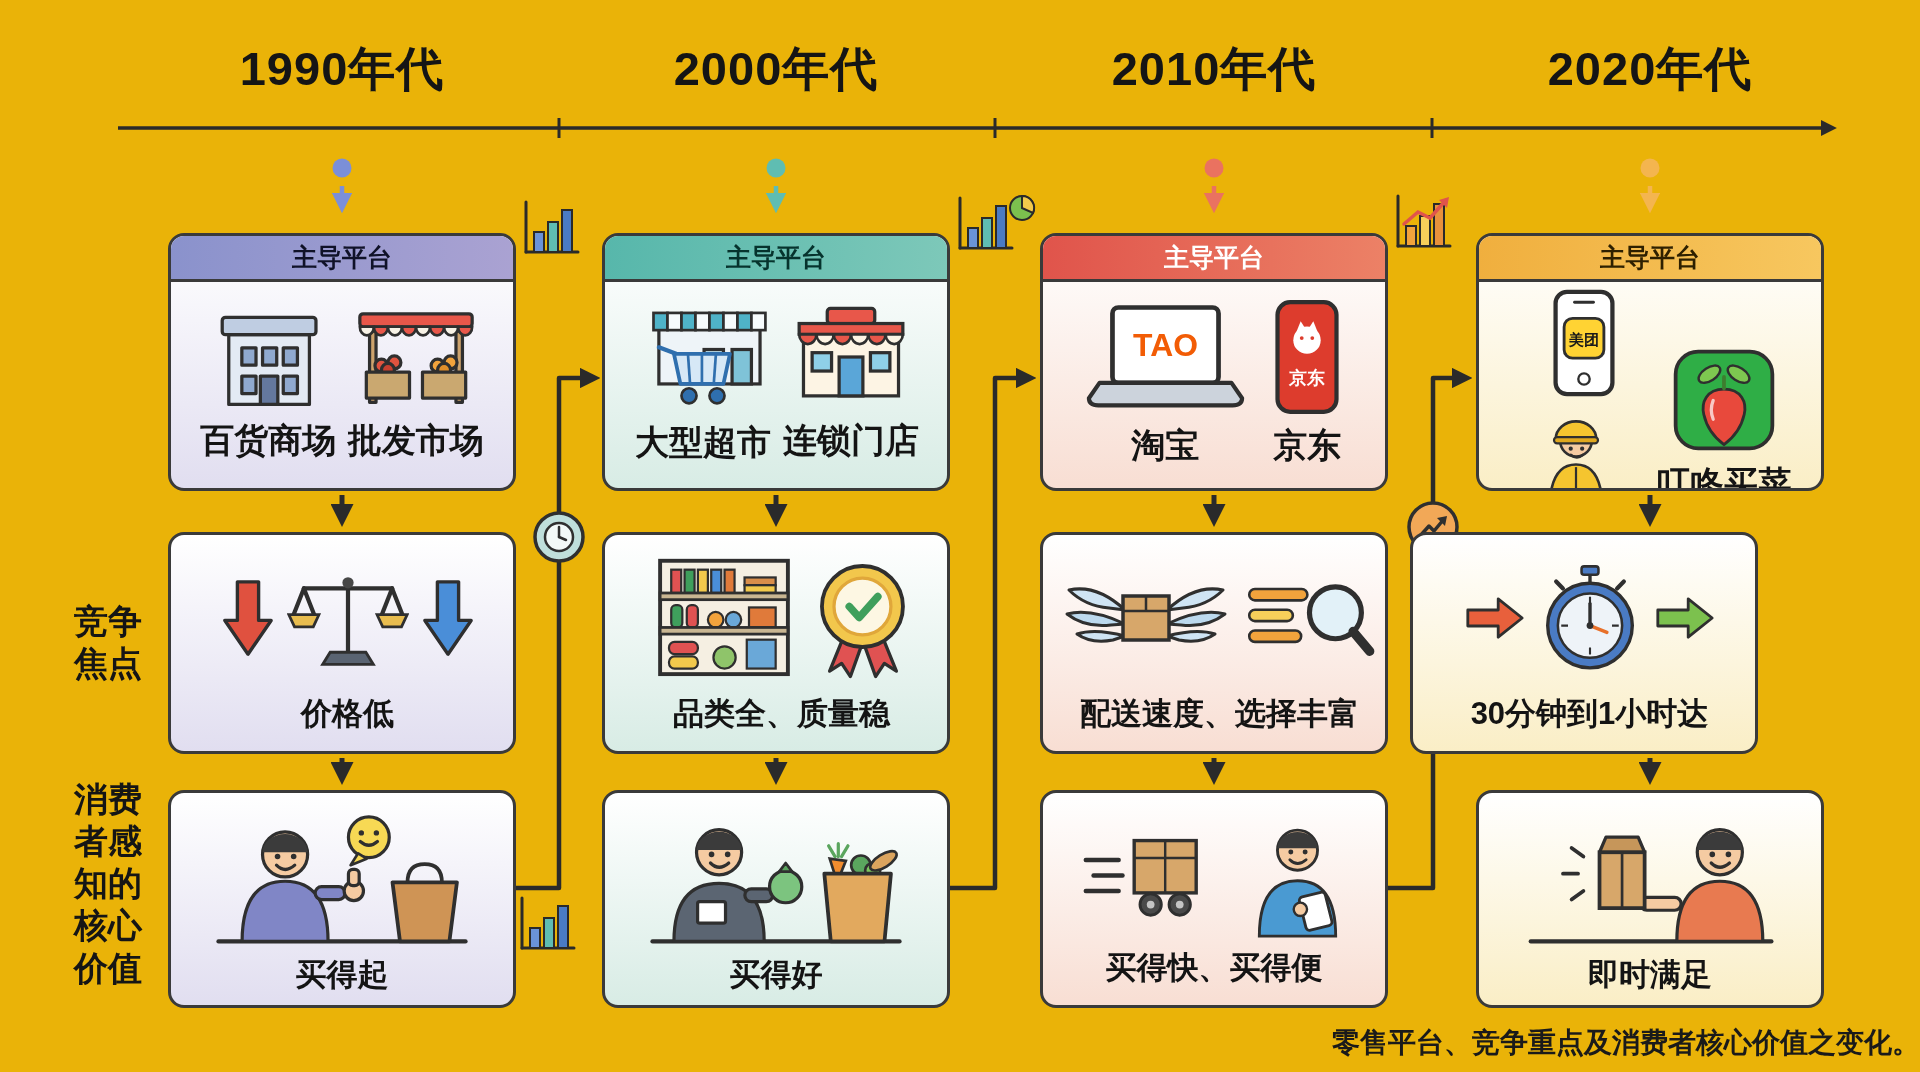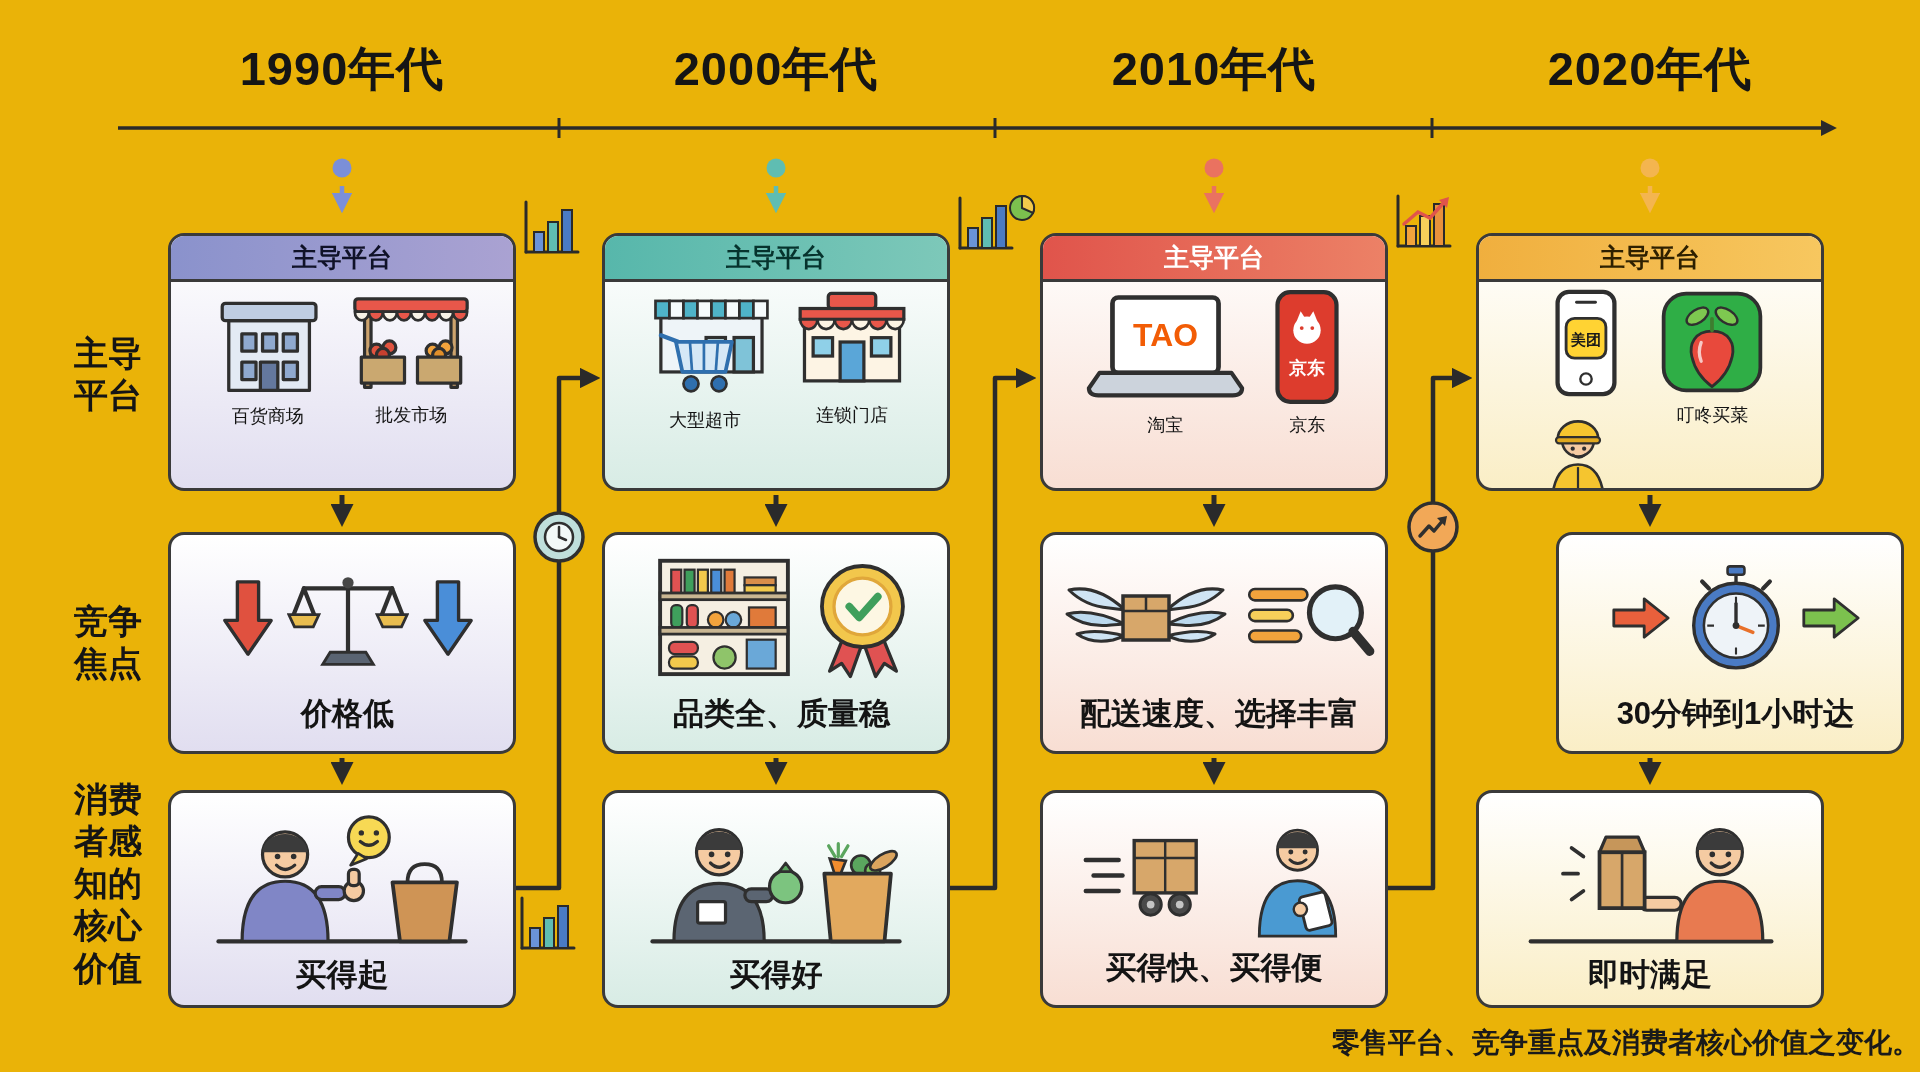--- a/index.html
+++ b/index.html
@@ -25,24 +25,24 @@
   .row2 { top:532px; height:222px;padding-left:11px; }
   .row3 { top:790px; height:218px; }
 
   .hdr { height:46px; display:flex; align-items:center; justify-content:center;
          font-size:25px; font-weight:bold; border-bottom:3.5px solid #3a3a3a; flex:none; }
   .c1 .hdr { background:linear-gradient(90deg,#8a92cc,#aaa2d2); color:#101228; }
   .c2 .hdr { background:linear-gradient(90deg,#57b7ab,#7dc8b9); color:#06332d; }
   .c3 .hdr { background:linear-gradient(90deg,#e0544b,#ec8166); color:#ffffff; }
   .c4 .hdr { background:linear-gradient(90deg,#f0af3e,#f7c75f); color:#2e2000; }
 
-  .items { flex:1; display:flex; align-items:flex-start; justify-content:space-evenly; padding:6px 18px 10px; }
+  .items { flex:1; display:flex; align-items:center; justify-content:space-evenly; padding:6px 18px 10px; }
   .item { display:flex; flex-direction:column; align-items:center; gap:7px; }
   .itemicons { display:flex; align-items:flex-end; gap:4px;flex-direction:column; }
-  .item-lbl { font-size:18px; font-weight:normal; color:#141414; white-space:nowrap; }
+  .item-lbl { font-size:34px; font-weight:bold; color:#141414; white-space:nowrap; }
 
   .cbody { flex:1; display:flex; align-items:center; justify-content:center; gap:12px; padding:12px 8px 0; }
   .blabel { text-align:center; font-size:31px; font-weight:bold; color:#141414;
             padding:4px 4px 16px; white-space:nowrap; flex:none; }
 
   .caption { position:absolute; top:1024px; left:0; width:1920px; text-align:right;
              font-size:28px; font-weight:600; color:#1a1a1a; }
   .icon svg { display:block; }
 </style>
 </head>
@@ -151,22 +151,20 @@
       <line x1="559" y1="537" x2="559" y2="527" stroke="#2f2f2f" stroke-width="2.5" stroke-linecap="round"></line>
       <line x1="559" y1="537" x2="566" y2="540" stroke="#2f2f2f" stroke-width="2.5" stroke-linecap="round"></line>
     </g>
     <g>
       <circle cx="1433" cy="527" r="24" fill="#f2a857" stroke="#2f2f2f" stroke-width="3.5"></circle>
       <polyline points="1420,536 1429,526 1434,531 1444,519" stroke="#2f2f2f" stroke-width="3.5" fill="none" stroke-linecap="round" stroke-linejoin="round"></polyline>
       <polygon points="1447,516 1437,518 1445,526" fill="#2f2f2f"></polygon>
     </g>
   </svg>
 
-  <div class="rowlab" style="top:332px">主导
-平台</div>
   <div class="rowlab" style="top:600px">竞争
 焦点</div>
   <div class="rowlab" style="top:778px">消费
 者感
 知的
 核心
 价值</div>
 
   <section class="box row1 c1" style="left:168px">
     <header class="hdr">主导平台</header>
@@ -539,21 +537,21 @@
             <path d="M57.5 46 C76 46 82 60 79 73 C75 91 63 101 57.5 105 C52 101 40 91 36 73 C33 60 39 46 57.5 46 Z" fill="#e8493c" stroke="#2f2f2f" stroke-width="3"></path>
             <line x1="57.5" y1="45" x2="57.5" y2="33" stroke="#3e7d2f" stroke-width="4" stroke-linecap="round"></line>
             <path d="M46 58 q-4 10 0 20" stroke="#ffffff" stroke-width="3.5" fill="none" stroke-linecap="round" opacity="0.7"></path>
           </svg>
         </span>
         <span class="item-lbl">叮咚买菜</span>
       </div>
     </div>
   </section>
 
-  <section class="box row2 c4" style="left:1556px">
+  <section class="box row2 c4" style="left:1410px">
     <div class="cbody">
       <span class="icon">
         <svg width="64" height="56" viewBox="0 0 80 70">
             <polygon points="6,25 44,25 44,11 74,35 44,59 44,45 6,45" fill="#e8603c" stroke="#2f2f2f" stroke-width="3.5" stroke-linejoin="round"></polygon>
           </svg>
       </span>
       <span class="icon">
         <svg width="102" height="110" viewBox="0 0 120 130">
           <rect x="50" y="4" width="20" height="10" rx="3" fill="#4a7bc4" stroke="#2f2f2f" stroke-width="3"></rect>
           <line x1="60" y1="14" x2="60" y2="24" stroke="#2f2f2f" stroke-width="4"></line>

